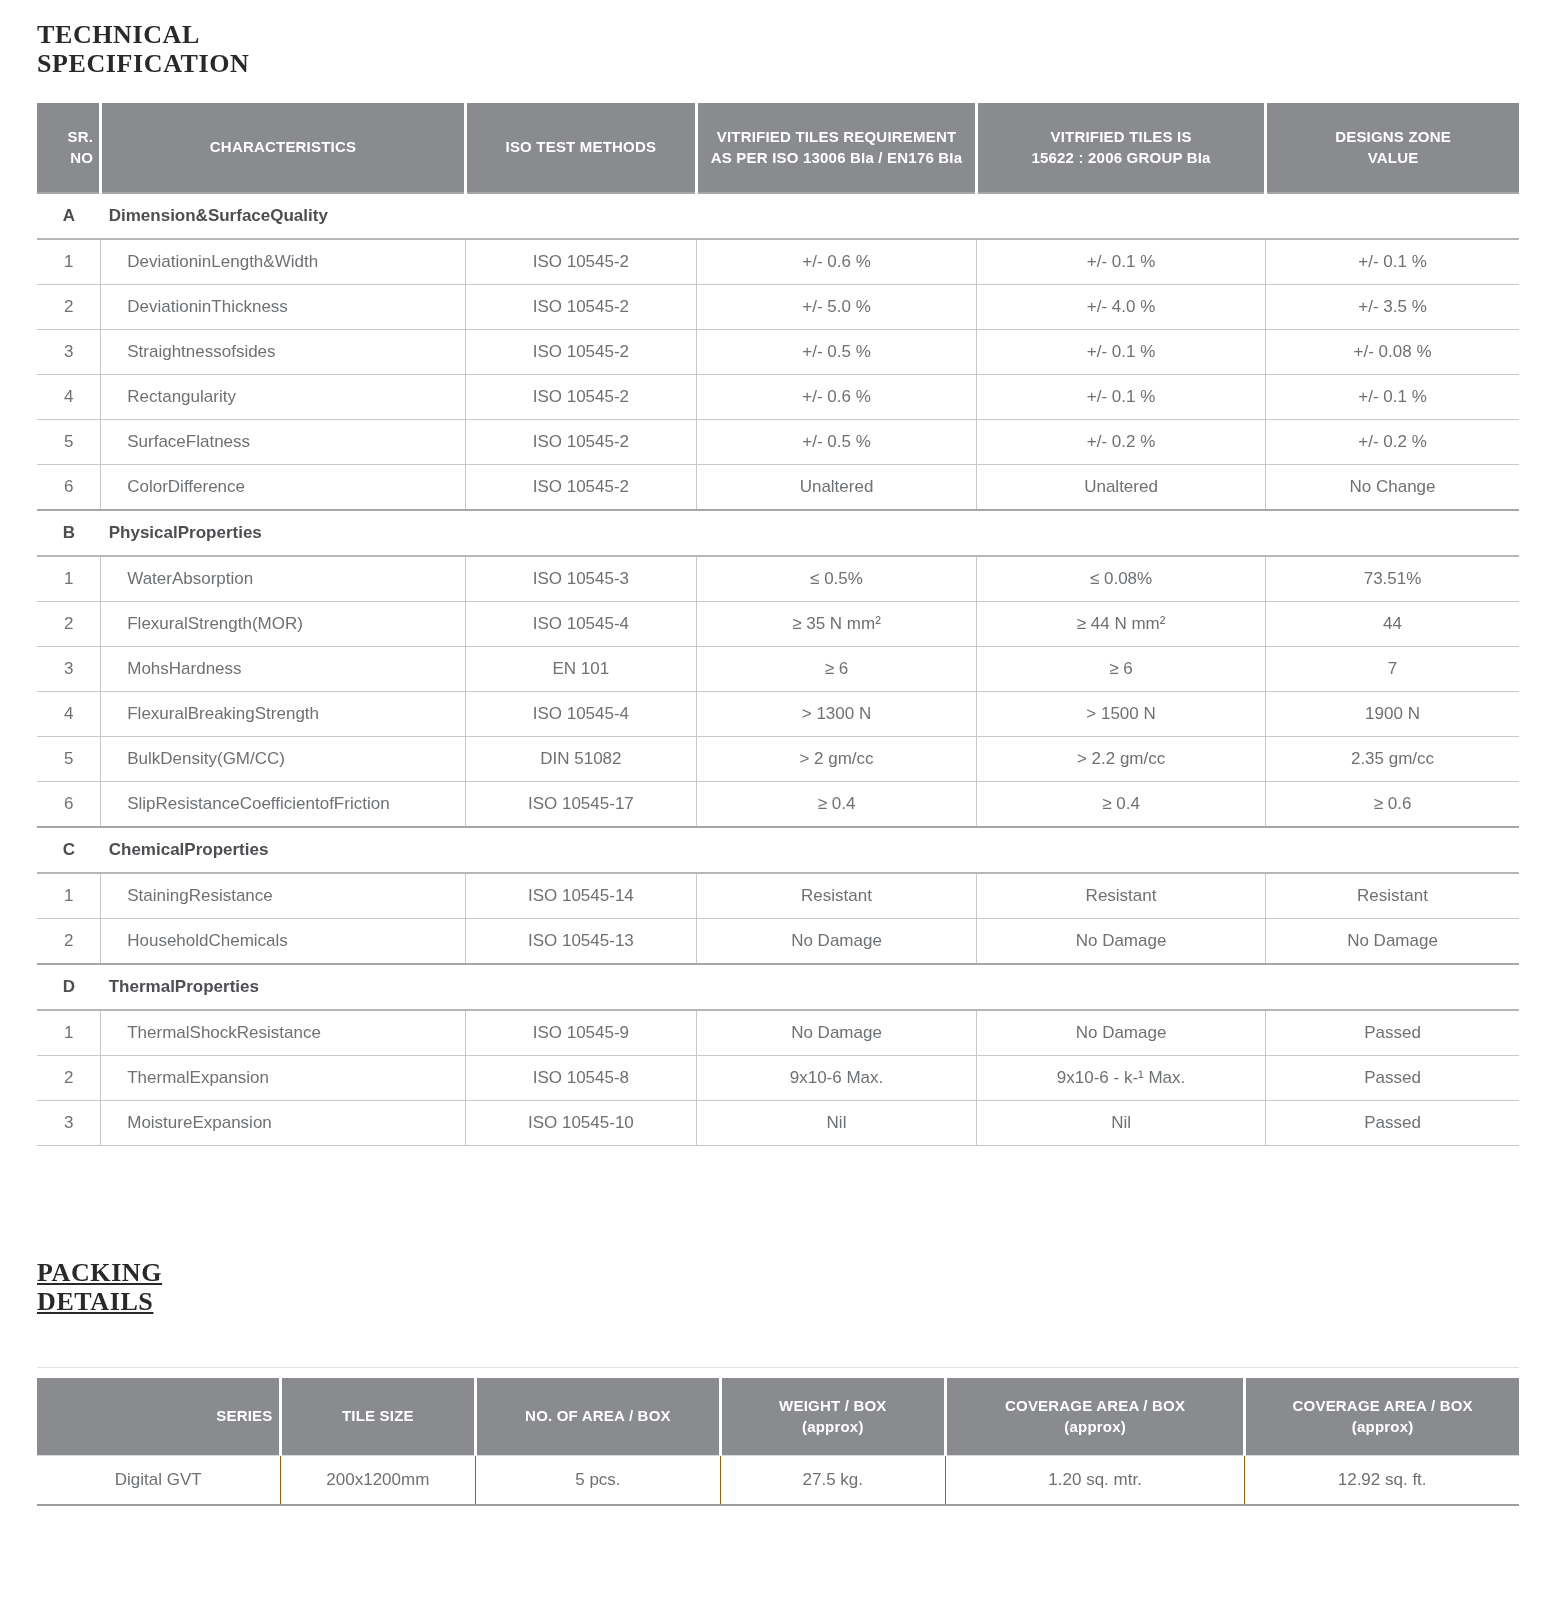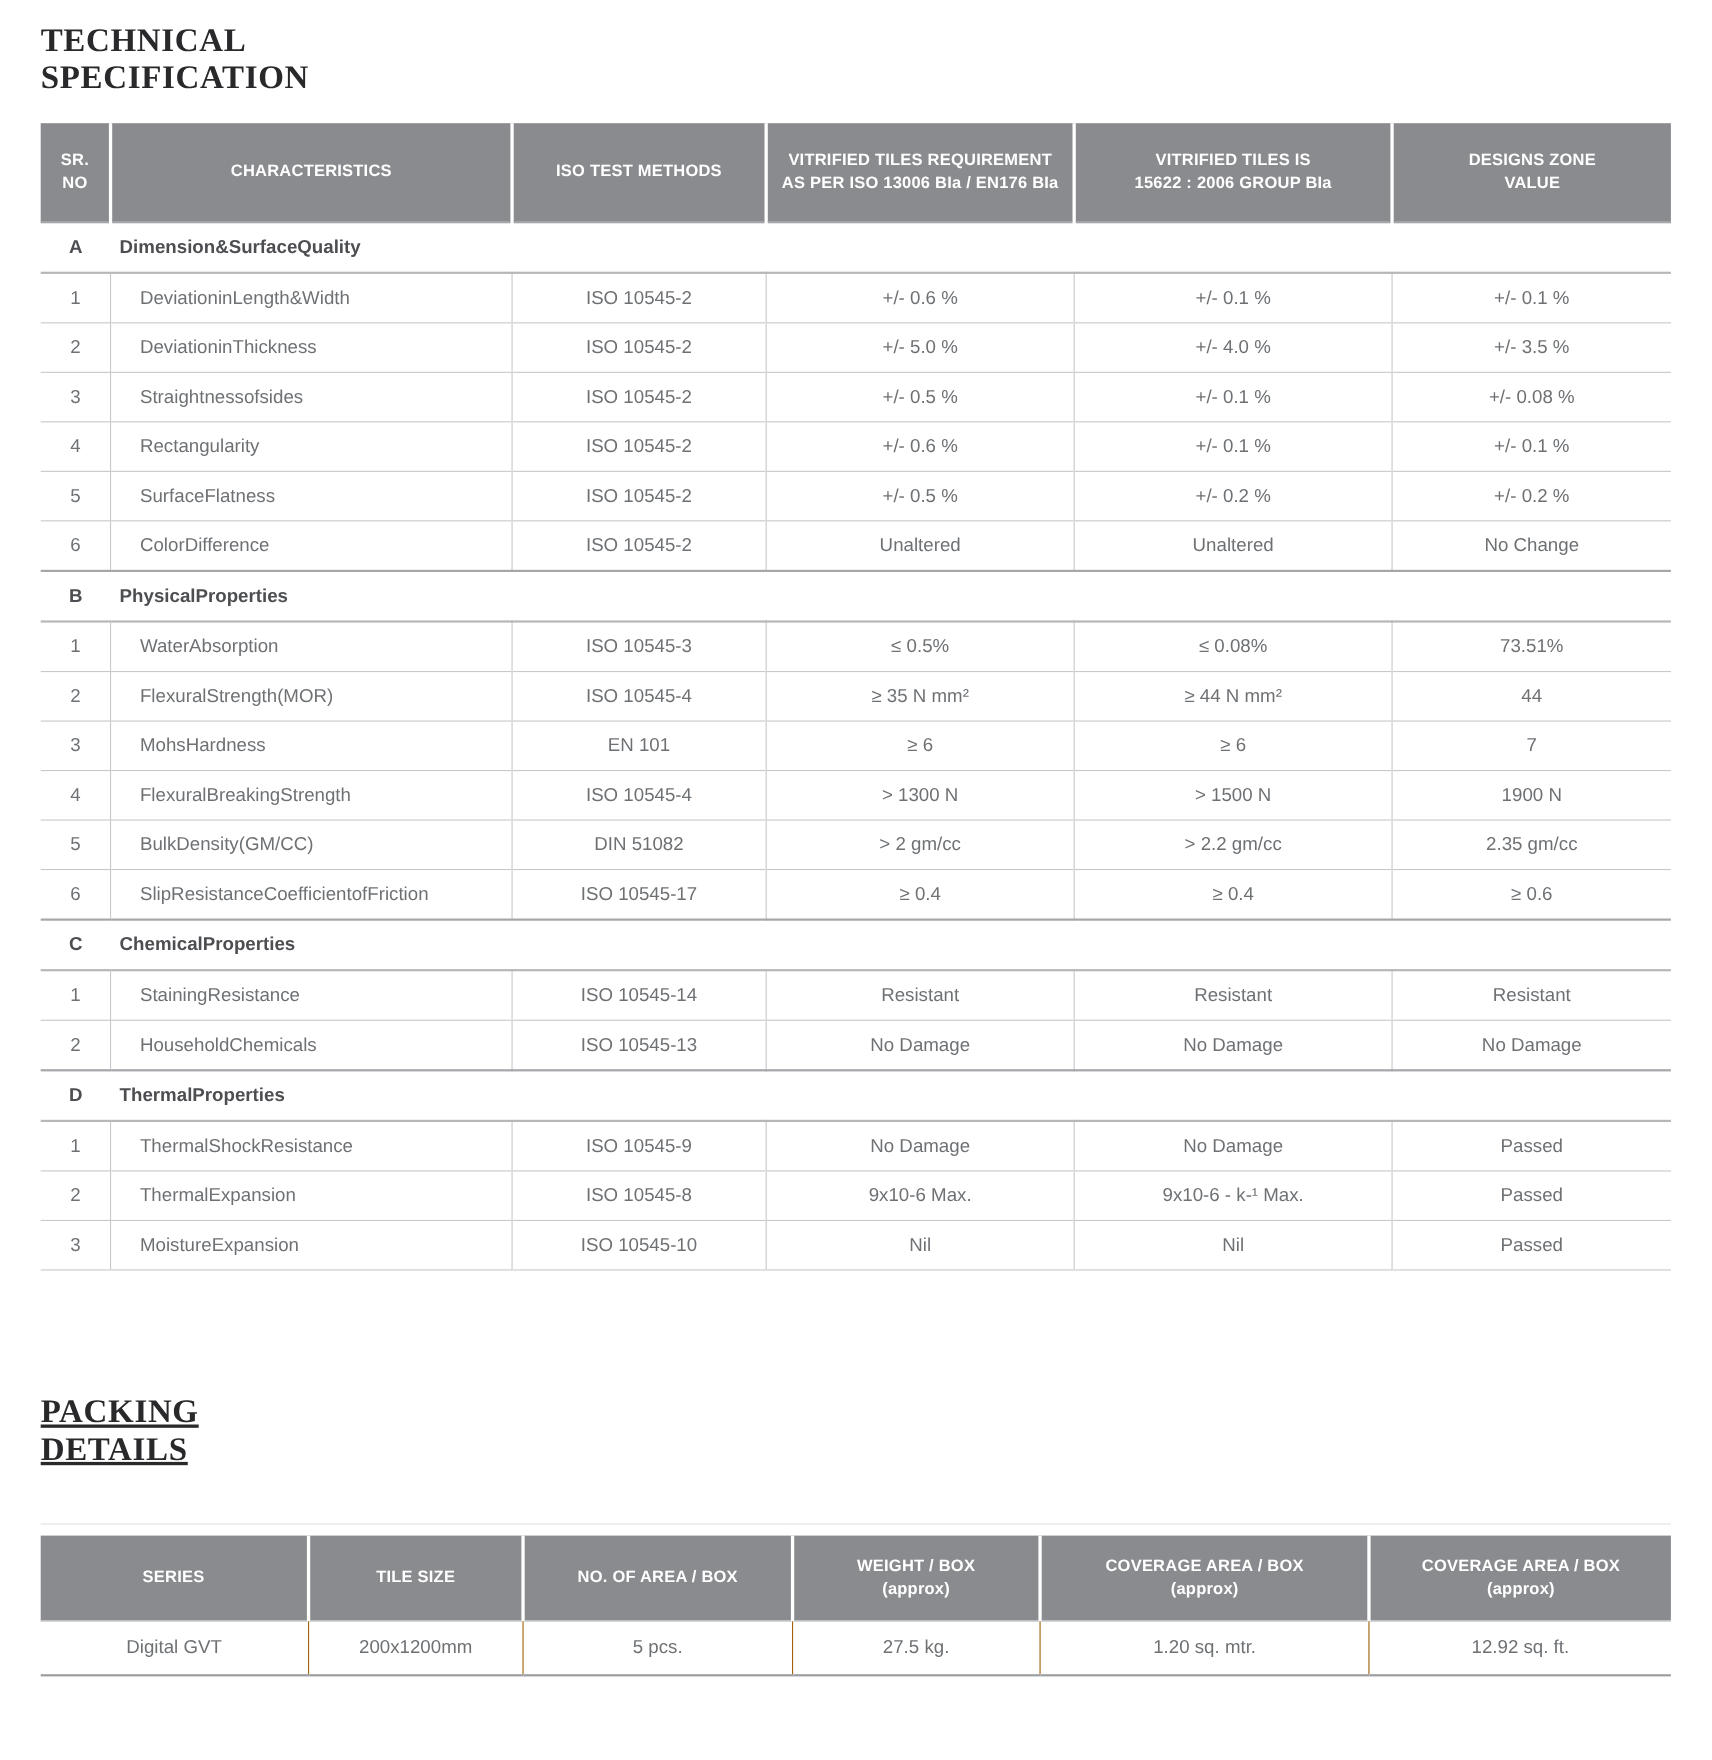--- a/index.html
+++ b/index.html
@@ -8,21 +8,21 @@
     width: 1556px; height: 1600px;
     background: #ffffff;
     font-family: "Liberation Sans", sans-serif;
     color: #6e7174;
   }
   .page { padding: 20px 37px 0 37px; }
 
   .doc-title {
     font-family: "Liberation Serif", serif;
     font-weight: 700;
-    font-size: 30px;
+    font-size: 26px;
     line-height: 1.13;
     color: #29292b;
     letter-spacing: 0.6px;
   }
   #spec-title { margin: 0 0 24px 0; }
   #packing-title { margin: 112px 0 50px 0; }
 
   table { width: 100%; border-collapse: collapse; table-layout: fixed; }
 
   thead th {
@@ -31,21 +31,21 @@
     font-size: 15px;
     font-weight: 700;
     text-align: center;
     vertical-align: middle;
     white-space: pre-line;
     letter-spacing: 0.2px;
     line-height: 1.45;
     border-left: 3px solid #ffffff;
     padding: 8px 6px;
   }
-  thead th:first-child { border-left: none; }
+  thead th:first-child { border-left: none; text-align: right; }
   #spec-table thead th { height: 90px; }
   #pack-table thead th { height: 78px; }
 
   td {
     font-size: 17px;
     color: #6e7174;
     text-align: center;
     vertical-align: middle;
     padding: 12px 8px;
     overflow: hidden;

